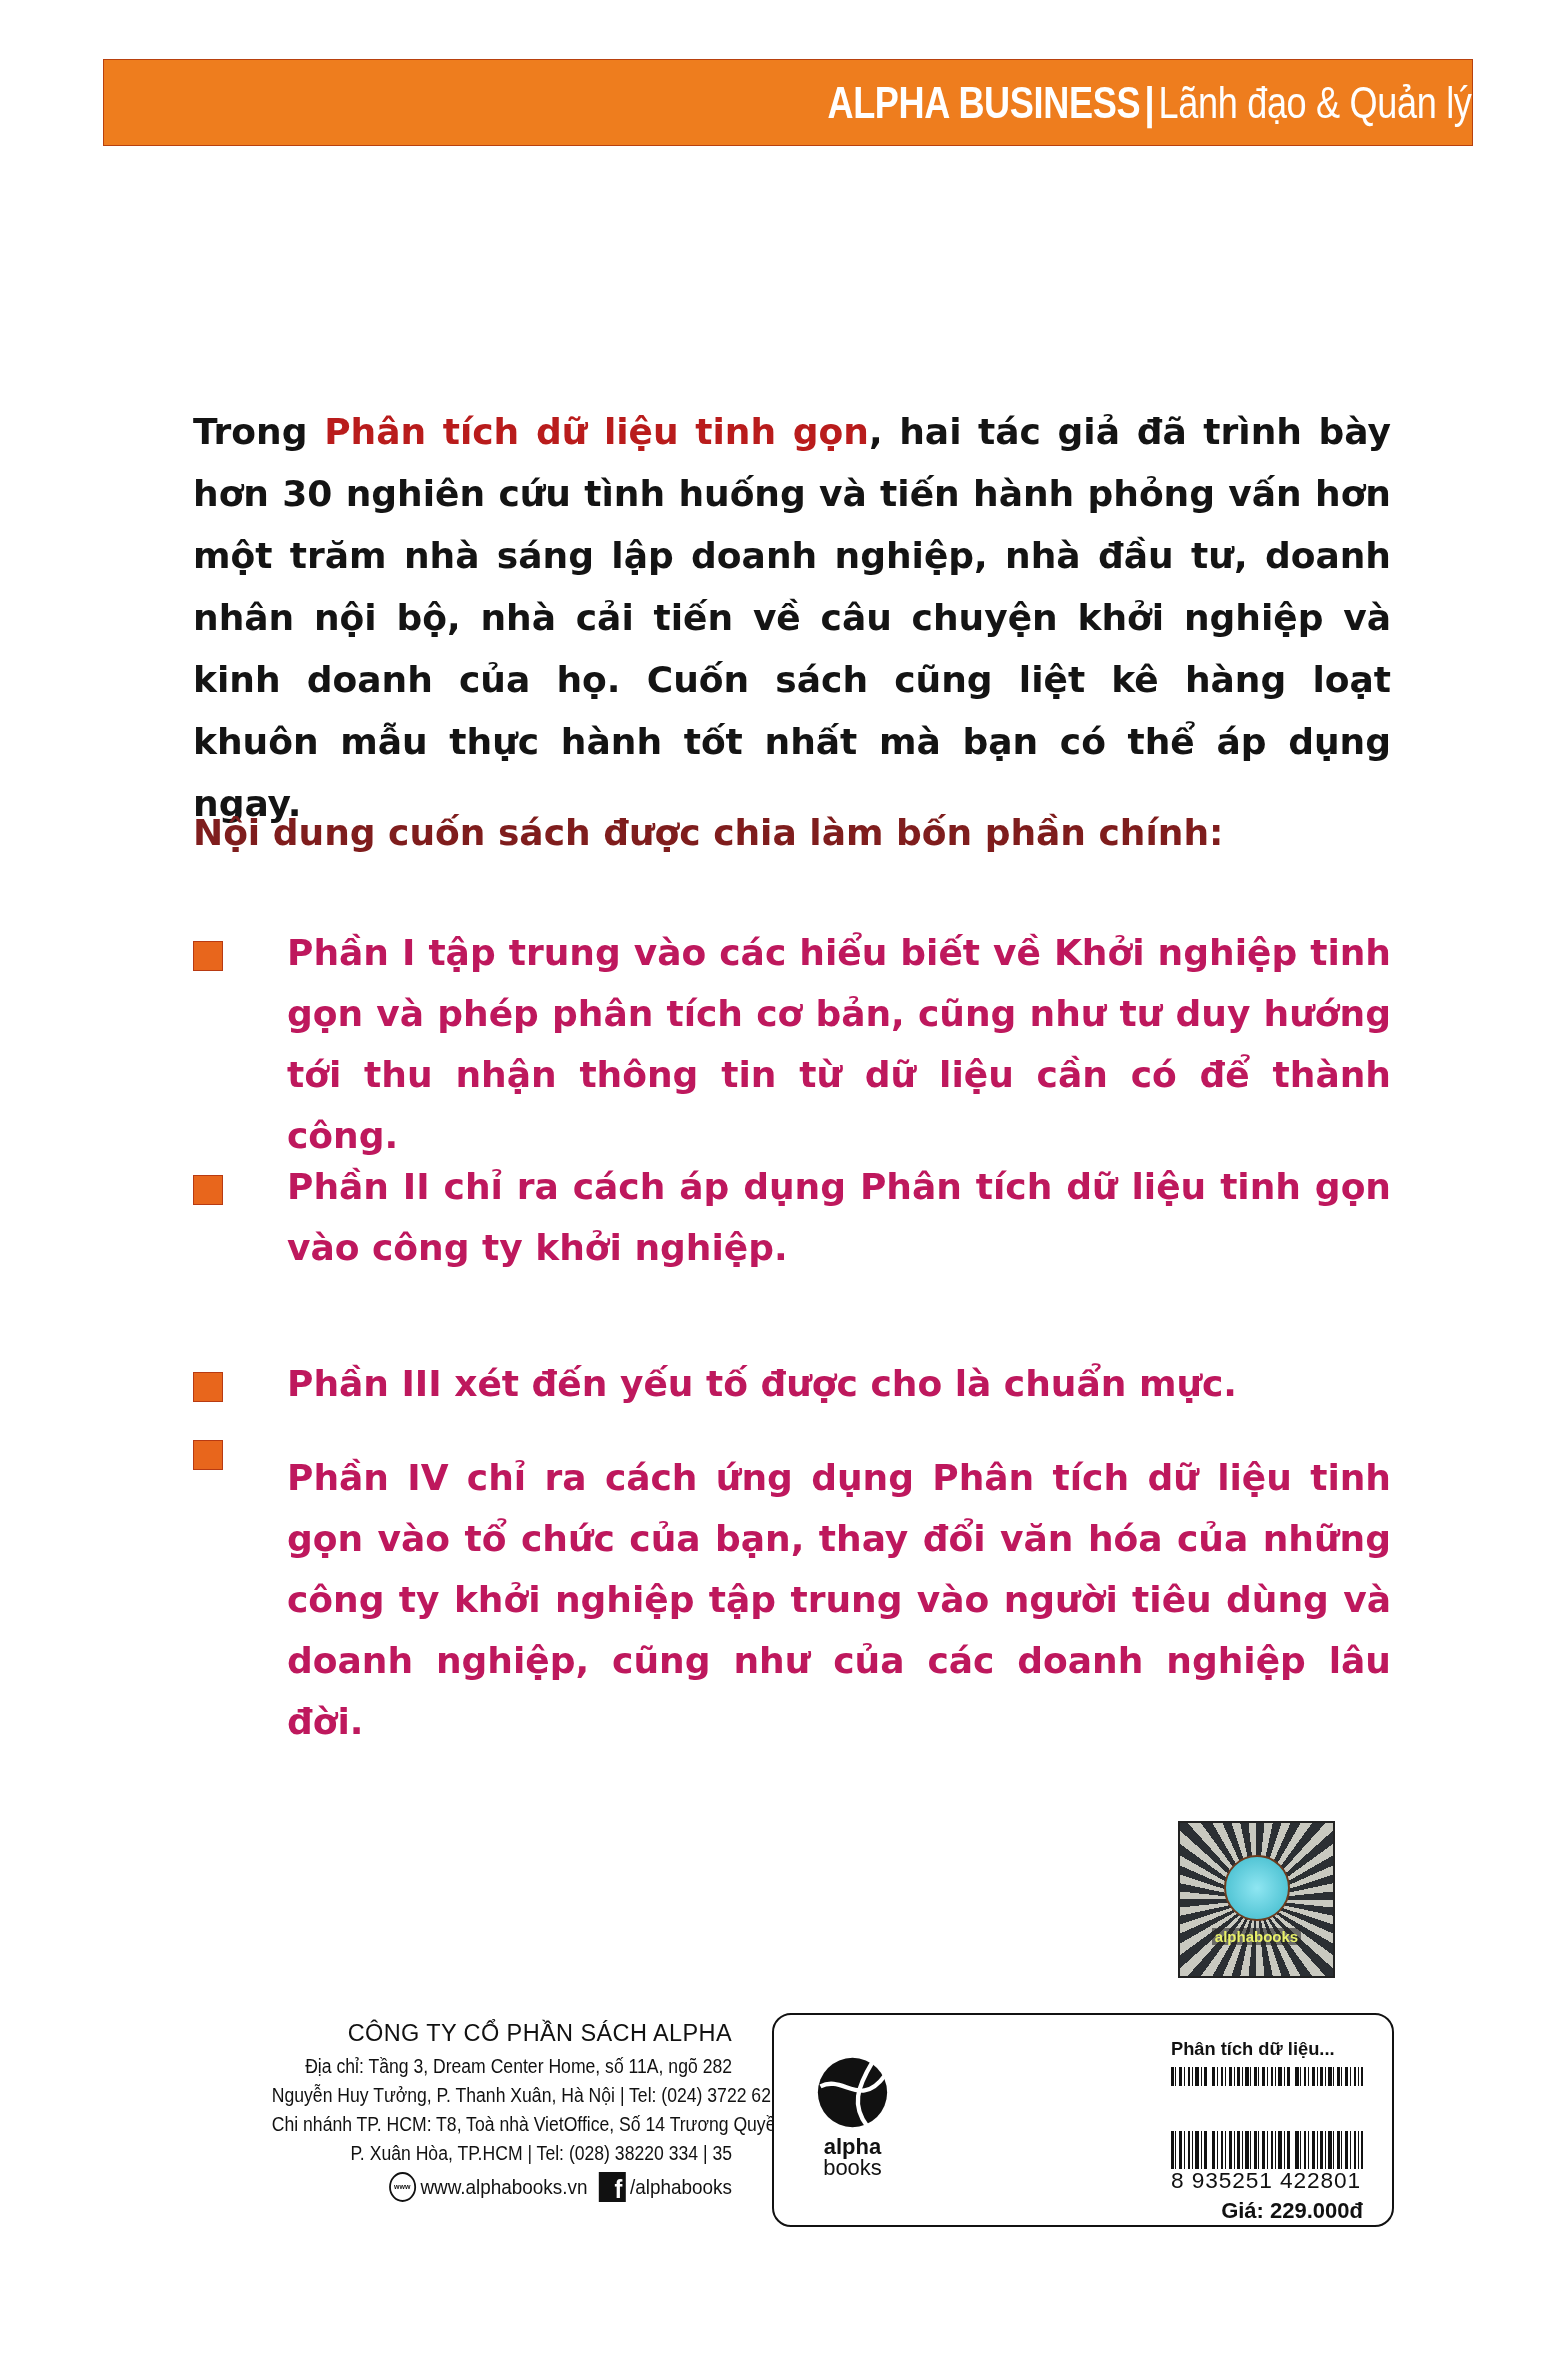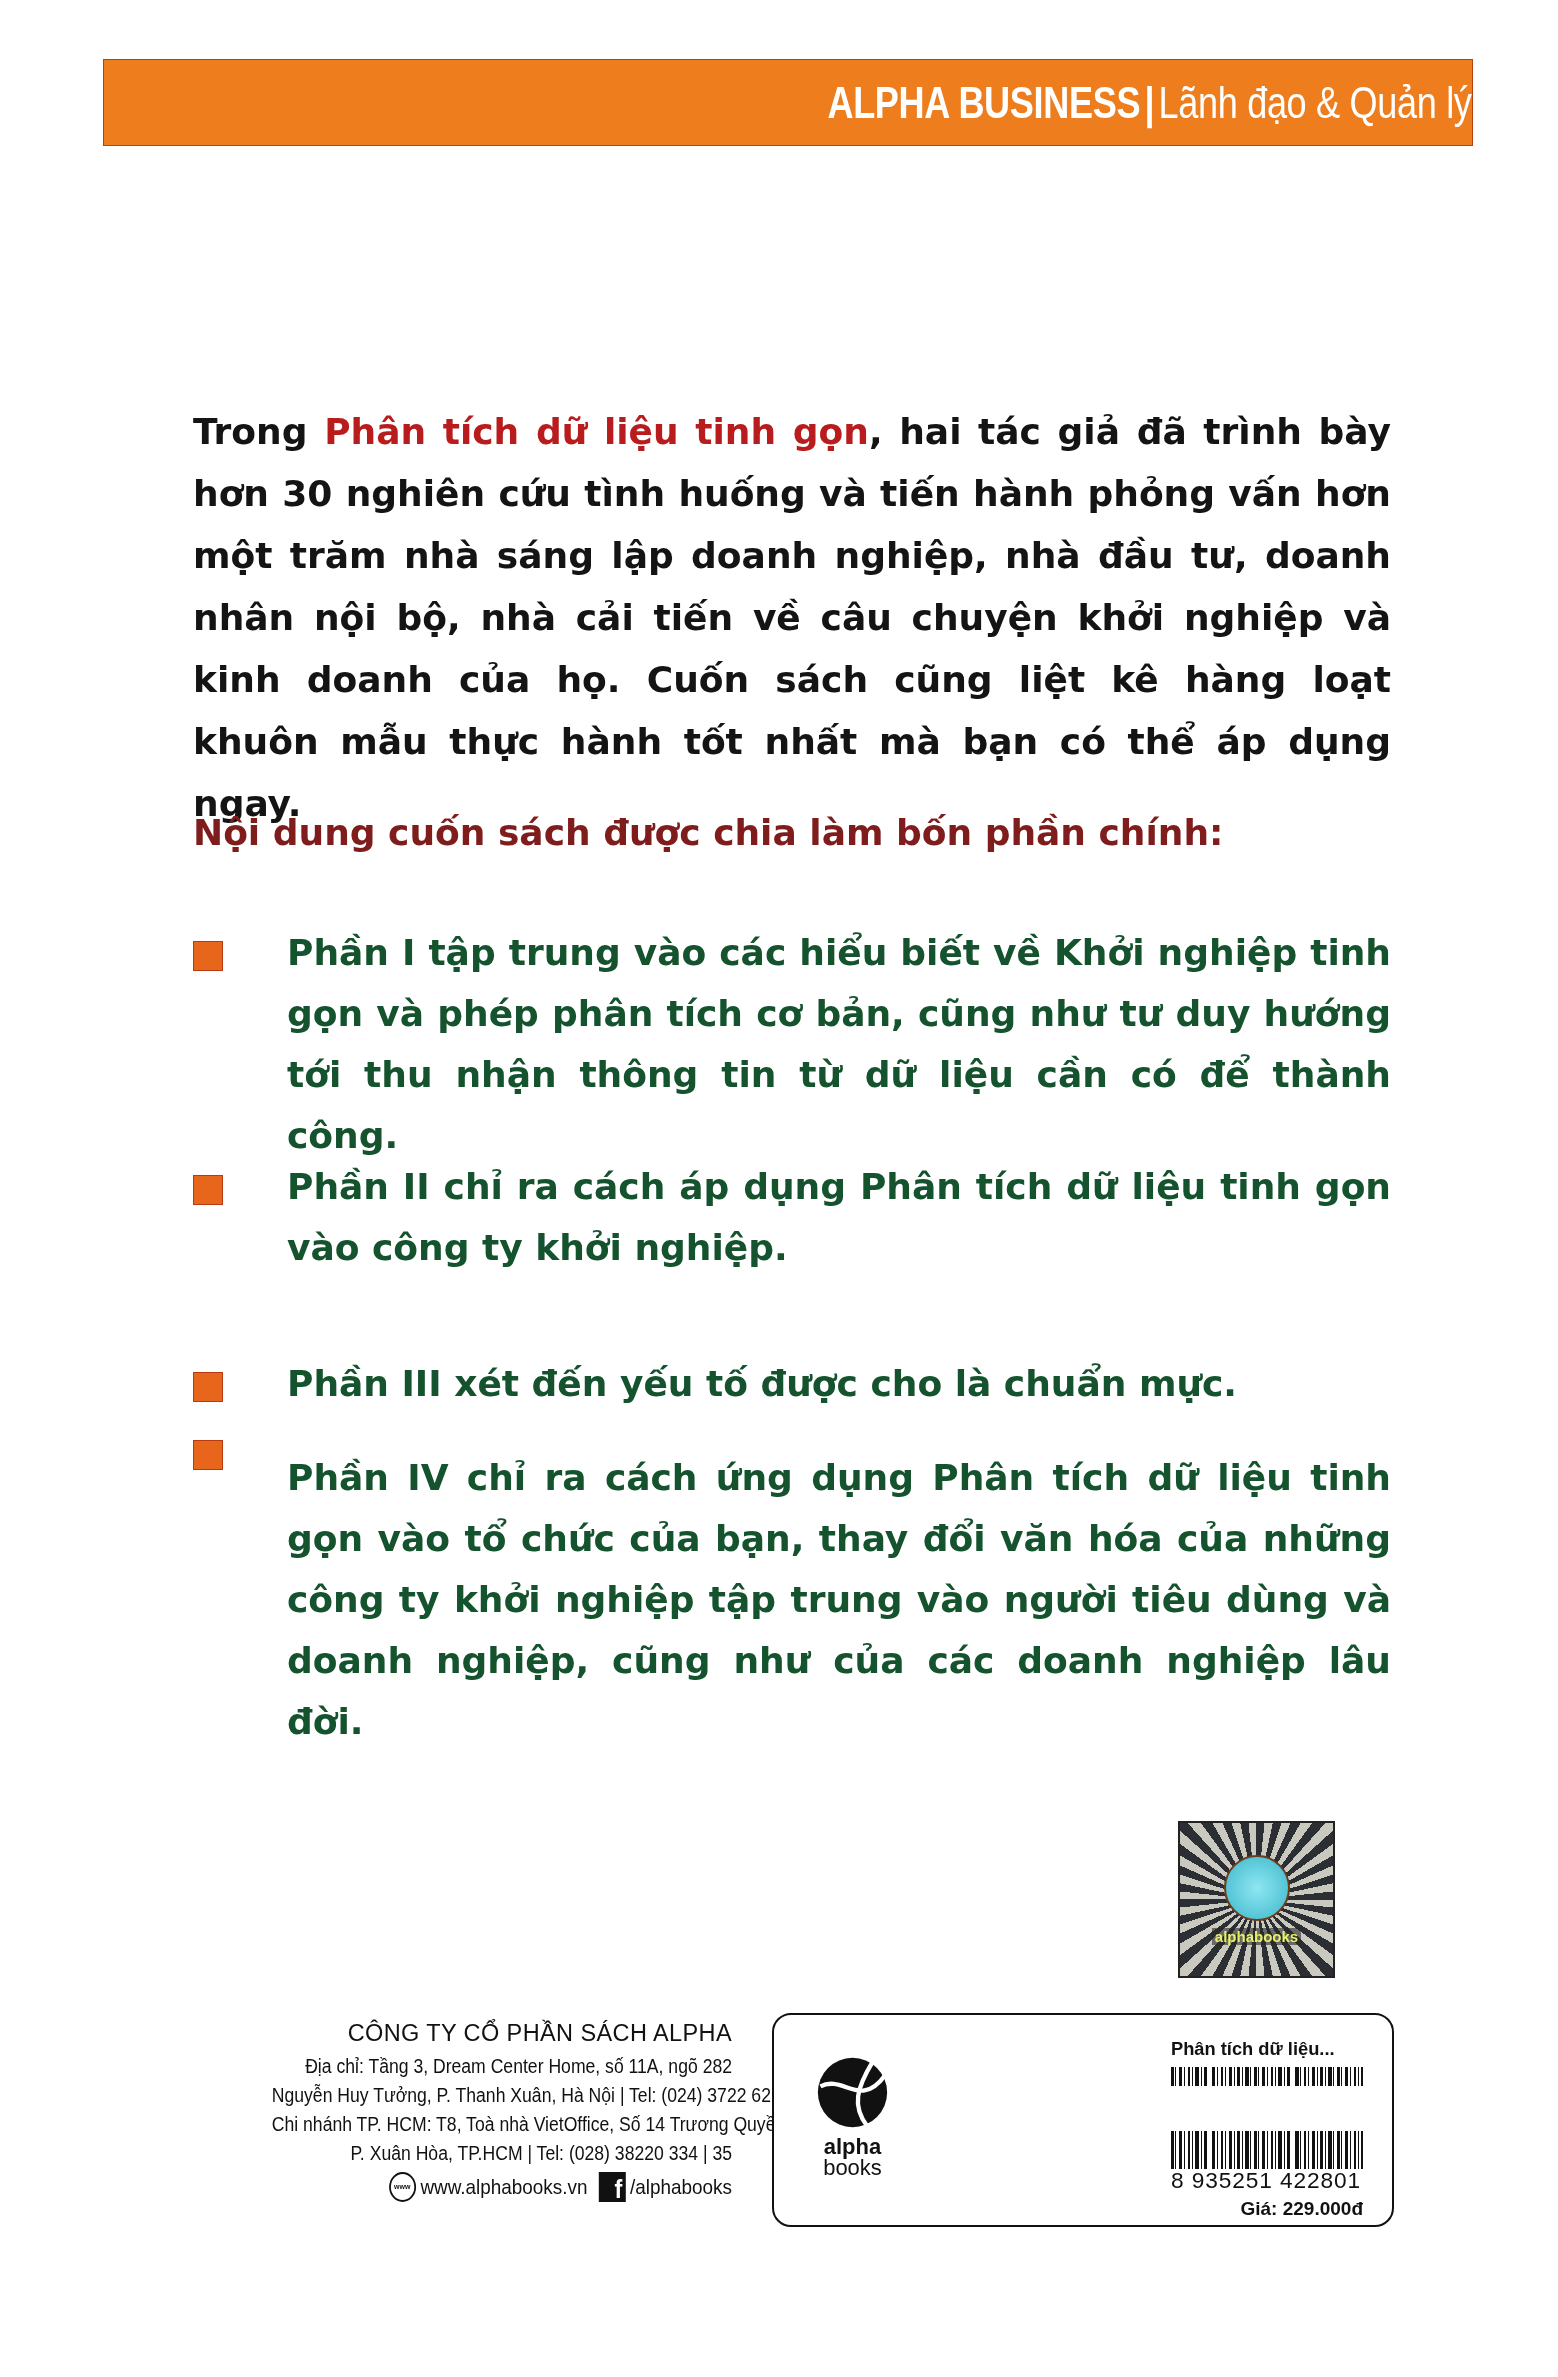--- a/index.html
+++ b/index.html
@@ -29,21 +29,21 @@
     position: absolute; left: 193px; top: 802px; font-size: 36px; line-height: 62px; font-weight: bold; color: #7f1d1d;
   }
   .bullet {
     position: absolute; left: 193px; width: 1198px;
   }
   .bullet .sq {
     position: absolute; left: 0; width: 30px; height: 30px; background: #e8661c;
     border: 1.7px solid #b83a12; box-sizing: border-box;
   }
   .bullet .txt {
-    margin-left: 94px; font-size: 36px; line-height: 61px; font-weight: bold; color: #14532d; text-align: justify;
+    margin-left: 94px; font-size: 36px; line-height: 61px; font-weight: bold; color: #be185d; text-align: justify;
   }
   .bullet .txt .lbl { font-weight: 900; }
 
   .hologram {
     position: absolute; left: 1178px; top: 1821px; width: 157px; height: 157px;
     background: repeating-conic-gradient(from 0deg at 50% 50%, #2b2f33 0deg 6deg, #c9c9c0 6deg 12deg);
     border: 2.6px solid #222; box-sizing: border-box; display: flex; flex-direction: column;
     align-items: center; justify-content: center;
   }
   .hologram .globe {
@@ -77,21 +77,21 @@
 
   .isbn-col { position: absolute; left: 183px; top: 28px; width: 192px; }
   .right-col { position: absolute; left: 397px; top: 22.7px; width: 192px; }
   .isbn-text { font-family: "Liberation Sans", sans-serif; font-weight: bold; font-size: 15px; white-space: nowrap; transform: scaleX(0.9); transform-origin: left; }
   .title-text { font-family: "Liberation Sans", sans-serif; font-weight: bold; font-size: 18.3px; white-space: nowrap; }
   .bars { height: 19px; margin-top: 7px;
     background: repeating-linear-gradient(90deg, #111 0 2.6px, #fff 2.6px 4.4px, #111 4.4px 5.2px, #fff 5.2px 7.8px, #111 7.8px 11.3px, #fff 11.3px 13px, #111 13px 14px, #fff 14px 16.6px); }
   .bars.tall { height: 38px; margin-top: 42px; }
   .barnum { font-family: "Liberation Sans", sans-serif; font-size: 16.6px; font-weight: bold; display: flex; justify-content: space-between; margin-top: 1.7px; }
   .barnum2 { font-family: "Liberation Sans", sans-serif; font-size: 22.7px; letter-spacing: 0.9px; margin-top: -1.7px; }
-  .price { font-family: "Liberation Sans", sans-serif; font-weight: bold; font-size: 19px; text-align: right; margin-top: 3.5px; }
+  .price { font-family: "Liberation Sans", sans-serif; font-weight: bold; font-size: 22px; text-align: right; margin-top: 3.5px; }
 </style>
 </head>
 <body>
 
 <div class="banner">
   <div class="banner-text">
     <span class="series">ALPHA BUSINESS</span><span class="sep">|</span><span class="cat">Lãnh đạo &amp; Quản lý</span>
   </div>
 </div>
 

